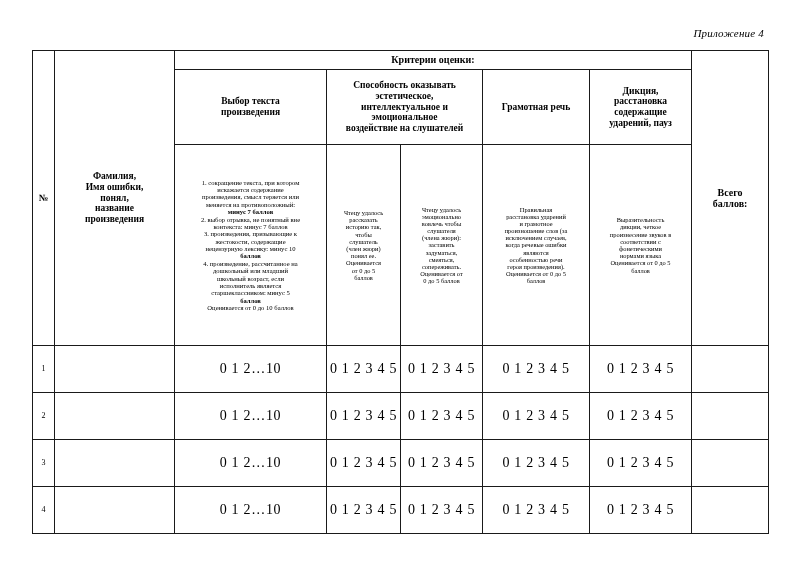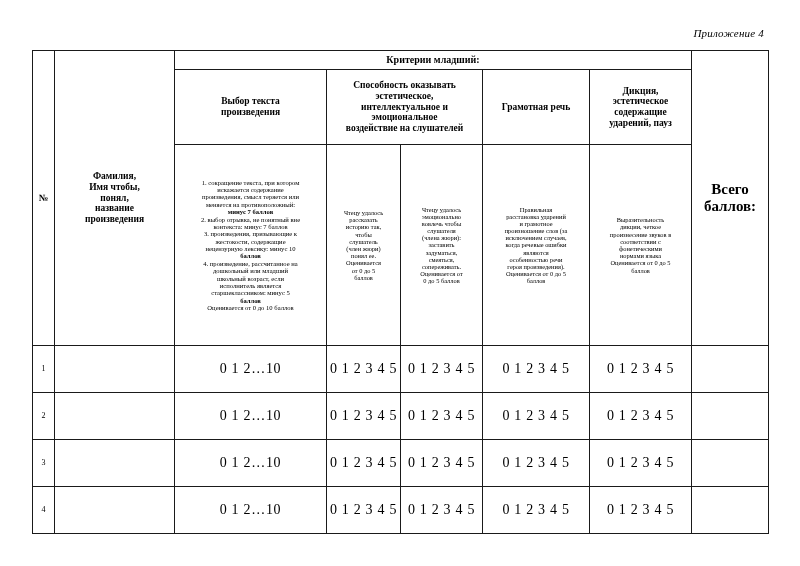--- a/index.html
+++ b/index.html
@@ -85,21 +85,21 @@
   .scale {
     font-size: 14px;
     vertical-align: top;
     padding-top: 4px;
     letter-spacing: 0.7px;
   }
   .blank { }
   .row-data td { height: 44px; }
   .total-hdr {
     font-weight: bold;
-    font-size: 15px;
+    font-size: 10px;
     line-height: 1.3;
   }
   .desc-line { display: block; }
 </style>
 </head>
 <body>
 
 <div class="page">
 
   <div class="appendix-label">Приложение 4</div>
@@ -115,26 +115,26 @@
         <col style="width:107px">
         <col style="width:102px">
         <col style="width:77px">
       </colgroup>
 
       <tbody>
           <tr class="outer-top">
         <td rowspan="3" class="hdr-bold">№</td>
         <td rowspan="3" class="hdr-main">
           <span class="desc-line">Фамилия,</span>
-          <span class="desc-line">Имя чтобы,</span>
+          <span class="desc-line">Имя ошибки,</span>
           <span class="desc-line">понял,</span>
           <span class="desc-line">название</span>
           <span class="desc-line">произведения</span>
         </td>
-        <td colspan="5" class="hdr-crit">Критерии младший:</td>
+        <td colspan="5" class="hdr-crit">Критерии оценки:</td>
         <td rowspan="3" class="total-hdr">
           <span class="desc-line">Всего</span>
           <span class="desc-line">баллов:</span>
         </td>
       </tr>
 
       <tr>
         <td class="hdr-main" style="height:72px">
           <span class="desc-line">Выбор текста</span>
           <span class="desc-line">произведения</span>
@@ -144,21 +144,21 @@
           <span class="desc-line">эстетическое,</span>
           <span class="desc-line">интеллектуальное и</span>
           <span class="desc-line">эмоциональное</span>
           <span class="desc-line">воздействие на слушателей</span>
         </td>
         <td class="hdr-main">
           <span class="desc-line">Грамотная речь</span>
         </td>
         <td class="hdr-main">
           <span class="desc-line">Дикция,</span>
-          <span class="desc-line">эстетическое</span>
+          <span class="desc-line">расстановка</span>
           <span class="desc-line">содержащие</span>
           <span class="desc-line">ударений, пауз</span>
         </td>
       </tr>
 
       <tr>
         <td class="desc" style="height:198px">
           <span class="desc-line">1. сокращение текста, при котором</span>
           <span class="desc-line">искажается содержание</span>
           <span class="desc-line">произведения, смысл теряется или</span>

